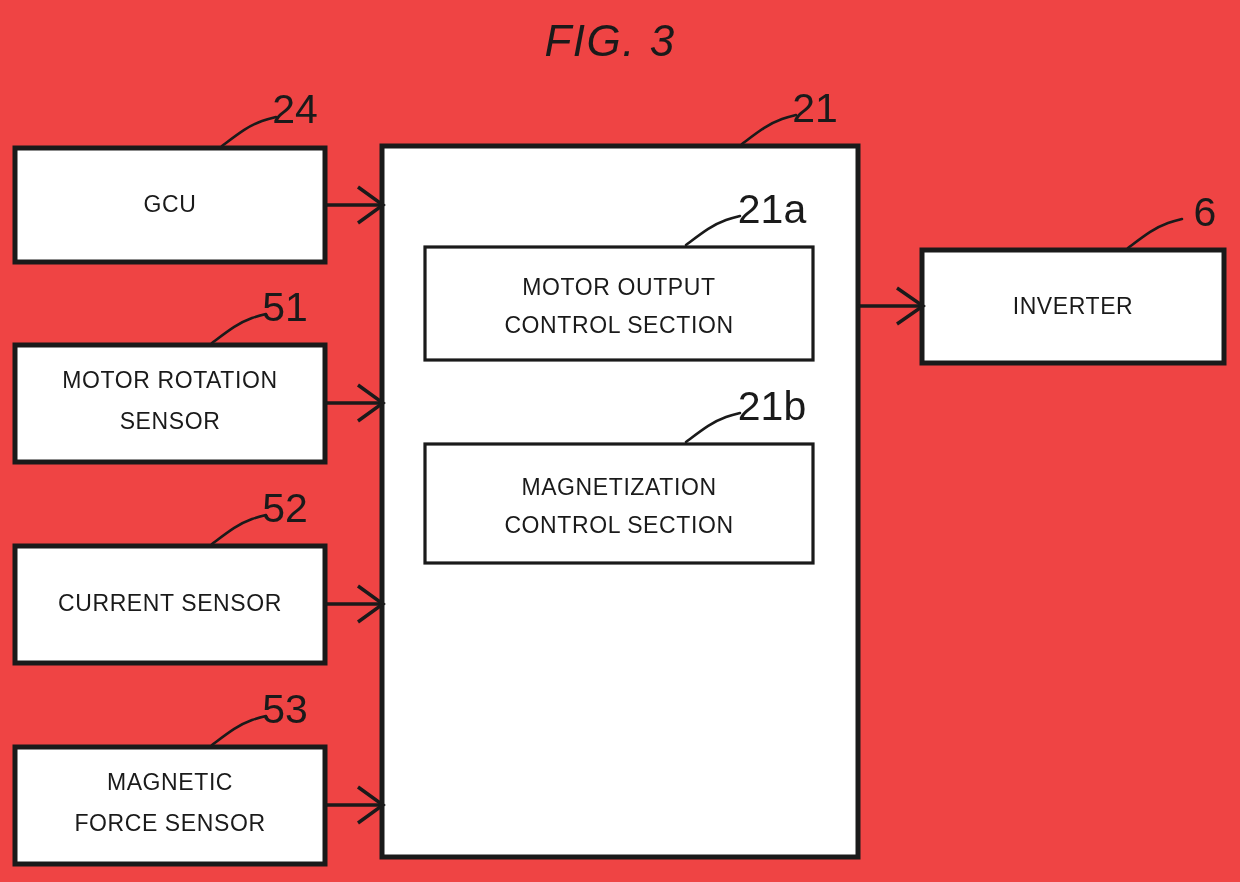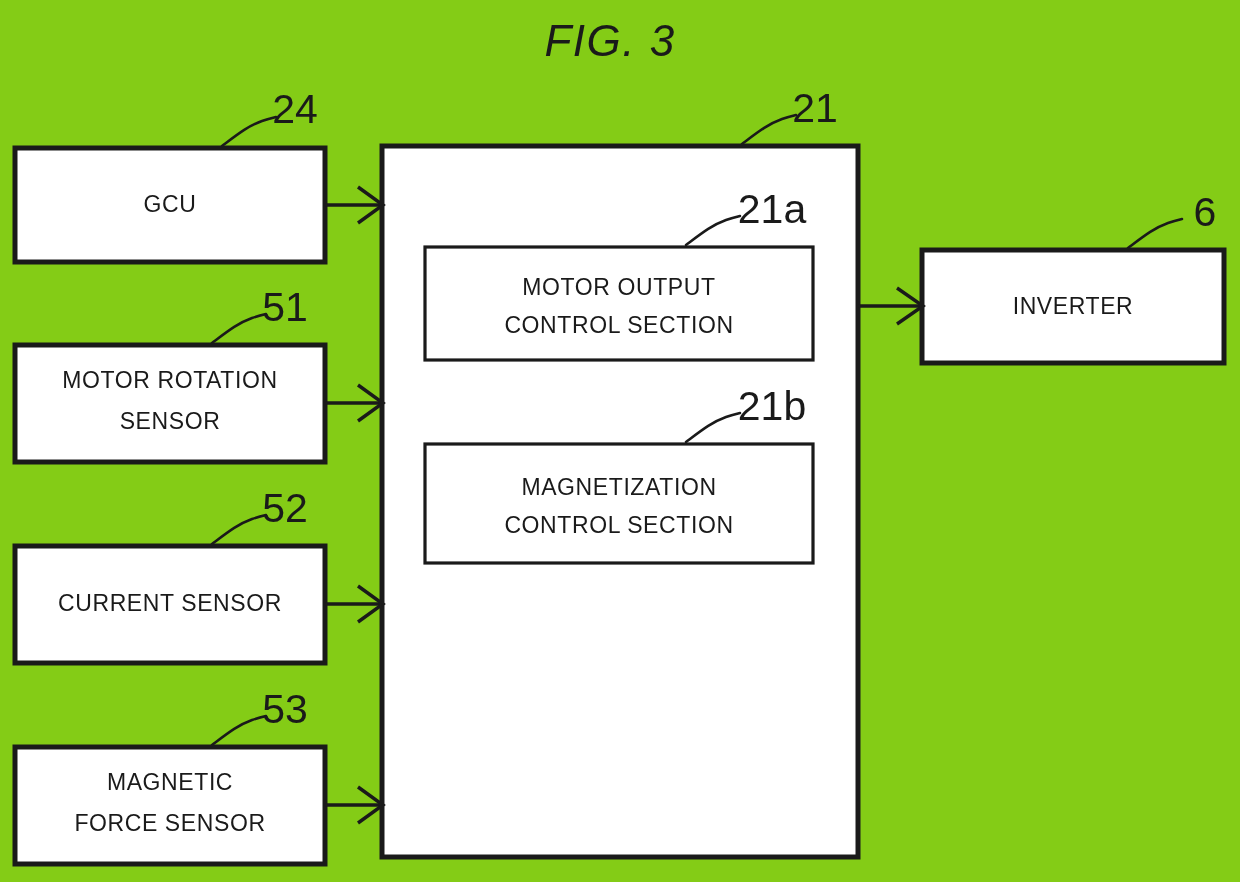--- a/index.html
+++ b/index.html
@@ -12,21 +12,21 @@
     width: 1240px;
     height: 882px;
     overflow: hidden;
     font-family: "Liberation Sans", sans-serif;
     color: #000000;
   }
   #figure-root {
     position: relative;
     width: 1240px;
     height: 882px;
-    background: #84cc16;
+    background: #ef4444;
   }
   svg#figure-svg {
     display: block;
     width: 1240px;
     height: 882px;
   }
   .box-outline {
     fill: #ffffff;
     stroke: #1a1a1a;
   }

